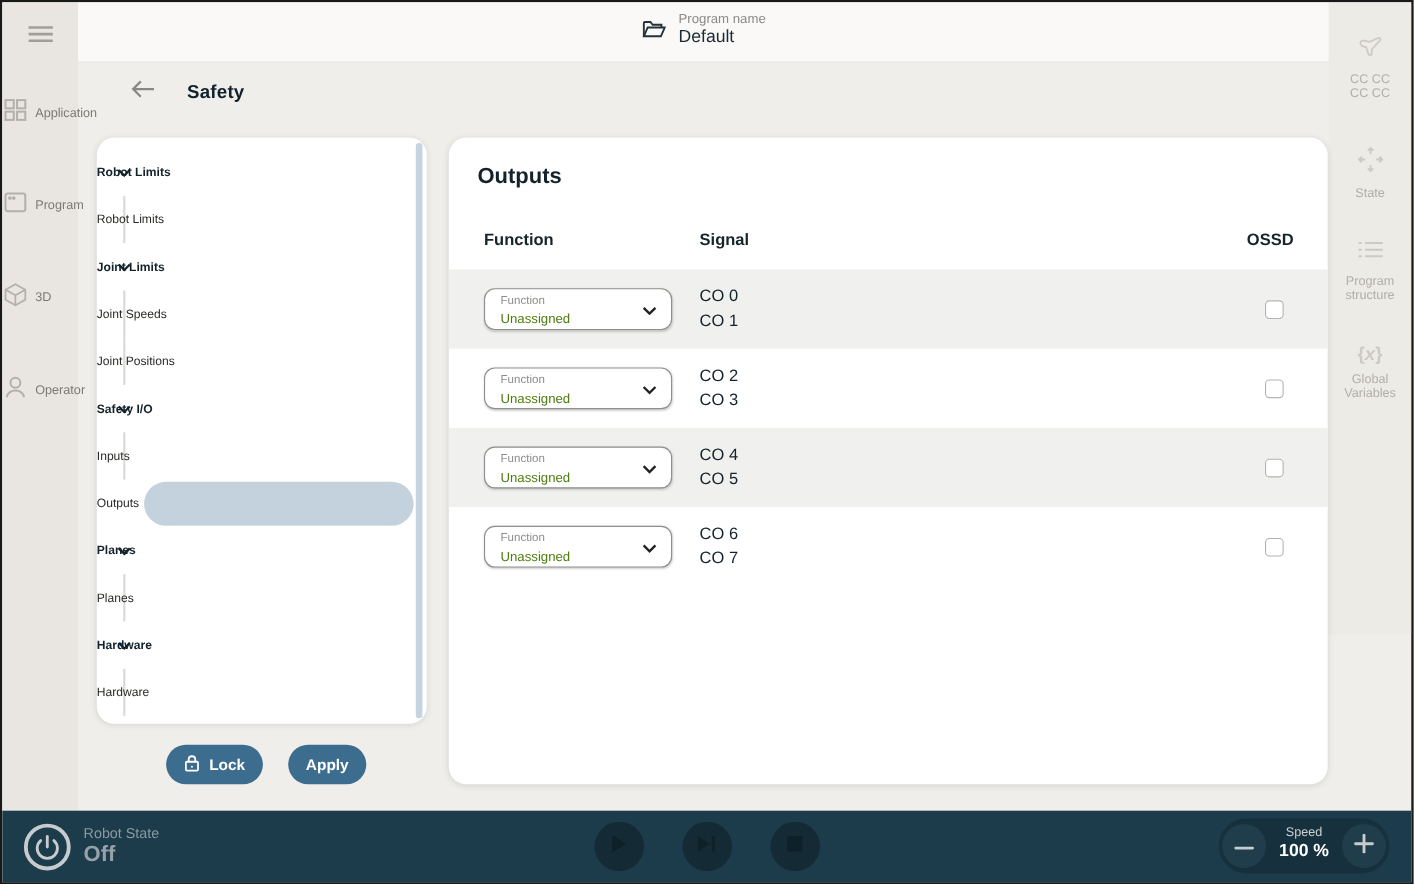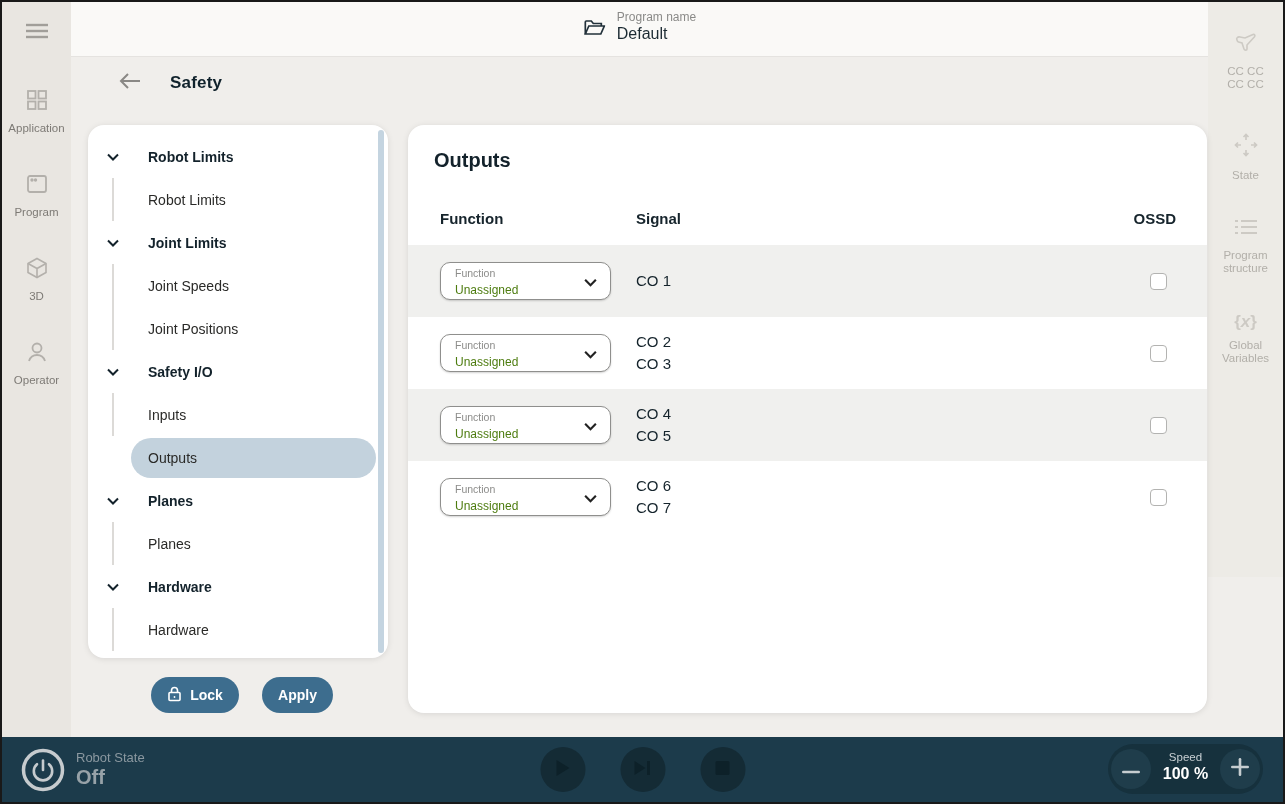--- a/index.html
+++ b/index.html
@@ -5,21 +5,21 @@
   * { margin:0; padding:0; box-sizing:border-box; }
   body { font-family: "Liberation Sans", sans-serif; background:#555; }
   .app { position:relative; width:1285px; height:804px; border:2px solid #191919;
          background:#f0eeeb; overflow:hidden; }
 
   
   .left-sidebar { position:absolute; left:0; top:0; width:69px; height:735px;
                   background:#e9e6e1; }
   .menu-btn { position:absolute; left:0; top:12px; width:69px; height:38px;
               display:flex; align-items:center; justify-content:center; cursor:pointer; }
-  .ls-item { position:absolute; left:0; width:69px; display:flex; flex-direction:column;
+  .ls-item { position:absolute; left:0; width:69px; display:flex; flex-direction:row;
              align-items:center; gap:6px; cursor:pointer; }
   .ls-item .lbl { font-size:11.5px; color:#7d7a75; }
   .ls-icon { color:#b3b0ab; }
 
   
   .header { position:absolute; left:69px; top:0; width:1137px; height:55px;
             background:#faf9f7; border-bottom:1px solid #e5e3e0; }
   .program { position:absolute; left:50%; top:8px; transform:translateX(-50%);
              display:flex; align-items:center; gap:12px; }
   .program .folder { color:#22313a; margin-top:6px; }
@@ -38,21 +38,21 @@
   .page-head { position:absolute; left:69px; top:70px; display:flex; align-items:center; gap:28px; }
   .page-head .back { margin-left:47px; color:#8a8885; cursor:pointer; }
   .page-head .title { font-size:17px; font-weight:700; color:#10222c; letter-spacing:.2px; }
 
   .card { background:#fff; border-radius:16px; box-shadow:0 1px 6px rgba(0,0,0,.10); }
   .tree-card { position:absolute; left:86px; top:123px; width:300px; height:533px; padding-top:10px; }
   .tree-scrollbar { position:absolute; right:4px; top:5px; bottom:5px; width:6px;
                     border-radius:3px; background:#c4d4e0; }
   .t-row { position:relative; height:43px; display:flex; align-items:center; cursor:pointer; }
   .t-row .chev { position:absolute; left:18px; top:50%; margin-top:-7px; color:#13222b; }
-  .t-row .t-lbl { margin-left:60px; font-size:14px; color:#2a2a28; position:relative; z-index:2; }
+  .t-row .t-lbl { font-size:11px; color:#2a2a28; position:relative; z-index:2; }
   .t-row.section .t-lbl { font-weight:700; color:#13222b; }
   .t-row.child::before { content:""; position:absolute; left:24px; top:0; bottom:0; width:2px;
                          background:#dcdad7; }
   .t-row.selected::before { display:none; }
   .t-row.selected .pill { position:absolute; left:43px; top:2px; width:245px; height:40px;
                           border-radius:20px; background:#c3d2dd; z-index:1; }
 
   .btn { position:absolute; top:675px; height:36px; border-radius:18px; background:#3d6d8e;
          color:#fff; font-size:14px; font-weight:700; display:flex; align-items:center;
          justify-content:center; gap:8px; cursor:pointer; border:none;
@@ -310,20 +310,21 @@
 
       <div class="o-row alt">
         <div class="dropdown">
           <div class="dd-label">Function</div>
           <div class="dd-value">Unassigned</div>
           <span class="dd-chev"><svg width="15" height="15" viewBox="0 0 14 14" fill="none" stroke="currentColor" stroke-width="2">
                 <path d="M2 4.5 L7 9.5 L12 4.5"></path>
               </svg></span>
         </div>
         <div class="sig-col">
+          <div>CO 0</div>
           <div>CO 1</div>
         </div>
         <div class="ossd-box"></div>
       </div>
 
       <div class="o-row">
         <div class="dropdown">
           <div class="dd-label">Function</div>
           <div class="dd-value">Unassigned</div>
           <span class="dd-chev"><svg width="15" height="15" viewBox="0 0 14 14" fill="none" stroke="currentColor" stroke-width="2">

